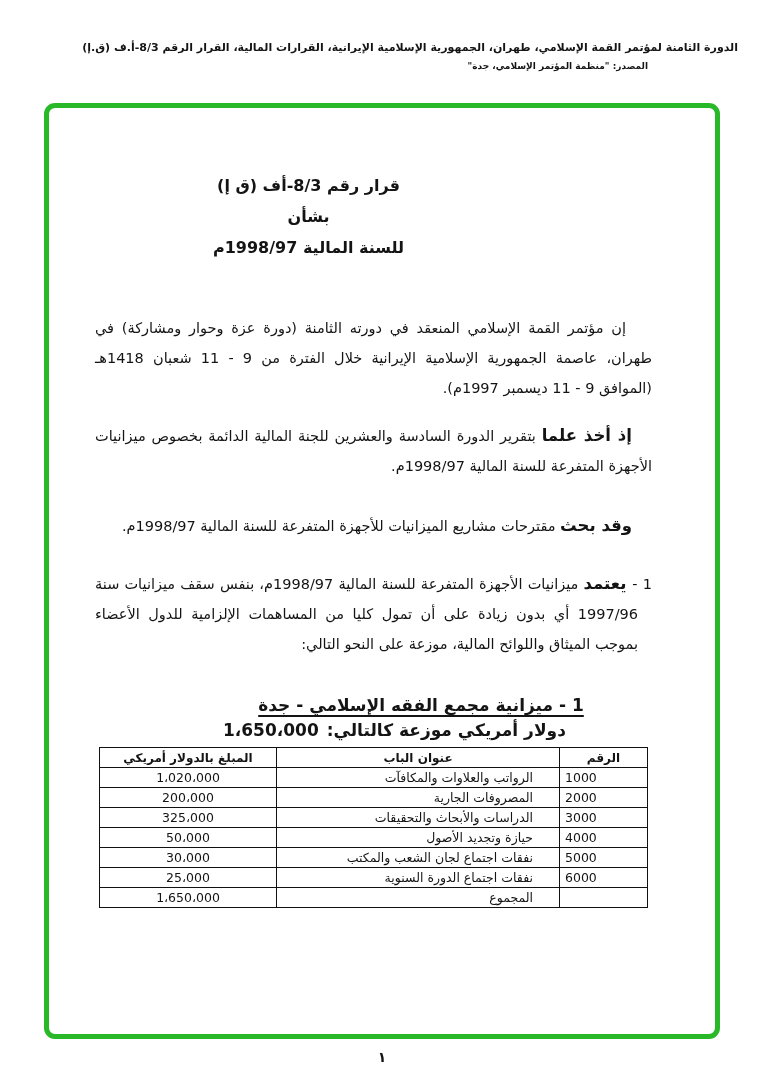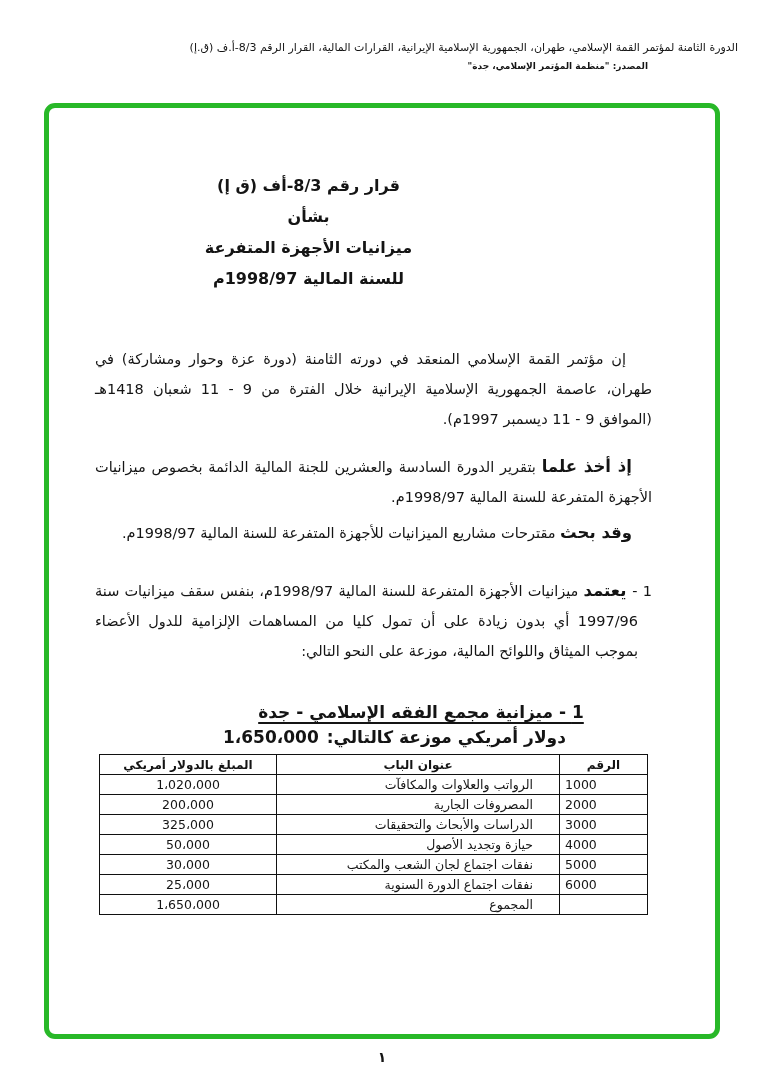--- a/index.html
+++ b/index.html
@@ -9,21 +9,21 @@
     font-family:"DejaVu Sans", sans-serif;
     color:#141414;
     position:relative;
     overflow:hidden;
   }
   .page { position:absolute; inset:0; background:#fff; }
 
   .top-header {
     position:absolute; top:40px; right:26px; left:38px;
     direction:rtl; text-align:right;
-    font-size:11px; font-weight:normal; line-height:15px;
+    font-size:11px; font-weight:bold; line-height:15px;
   }
   .top-source {
     position:absolute; top:61px; right:116px;
     direction:rtl; text-align:right;
     font-size:9px; font-weight:bold;
   }
 
   .frame {
     position:absolute; left:44px; top:103px;
     width:676px; height:936px;
@@ -42,21 +42,21 @@
     text-align:center;
     font-weight:bold; font-size:16px; line-height:31px;
   }
 
   .p {
     font-size:14.5px; line-height:30px;
     text-align:justify;
   }
   .p1 { margin-top:50px; text-indent:26px; }
   .p2 { margin-top:18px; text-indent:20px; }
-  .p3 { margin-top:6px; text-indent:20px; }
+  .p3 { margin-top:30px; text-indent:20px; }
   .item1 { margin-top:28px; padding-right:14px; text-indent:-14px; }
   .lead { font-weight:bold; font-size:16.5px; }
   .item-num { margin-left:6px; }
 
   .section-heading {
     margin-top:36px;
     padding-left:95px;
     text-align:center;
     font-size:17px; font-weight:bold;
     text-decoration:underline;
@@ -105,21 +105,20 @@
   <div class="top-header">الدورة الثامنة لمؤتمر القمة الإسلامي، طهران، الجمهورية الإسلامية الإيرانية، القرارات المالية، القرار الرقم 8/3-أ.ف (ق.إ)</div>
 
   <div class="top-source">المصدر:  "منظمة المؤتمر الإسلامي، جدة"</div>
 
   <div class="frame">
     <div class="content">
 
       <div class="title-block">
         <div>قرار رقم 8/3-أف (ق إ)</div>
         <div>بشأن</div>
-        <div>ميزانيات الأجهزة المتفرعة</div>
         <div>للسنة المالية 1998/97م</div>
       </div>
 
       <p class="p p1">إن مؤتمر القمة الإسلامي المنعقد في دورته الثامنة (دورة عزة وحوار ومشاركة) في طهران، عاصمة الجمهورية الإسلامية الإيرانية خلال الفترة من 9 - 11 شعبان 1418هـ (الموافق 9 - 11 ديسمبر 1997م).</p>
 
       <p class="p p2"><span class="lead">إذ أخذ علما</span><span> بتقرير الدورة السادسة والعشرين للجنة المالية الدائمة بخصوص ميزانيات الأجهزة المتفرعة للسنة المالية 1998/97م.</span></p>
 
       <p class="p p3"><span class="lead">وقد بحث</span><span> مقترحات مشاريع الميزانيات للأجهزة المتفرعة للسنة المالية 1998/97م.</span></p>
 
       <p class="p item1"><span class="item-num">1 -</span><span class="lead">يعتمد</span><span> ميزانيات الأجهزة المتفرعة للسنة المالية 1998/97م، بنفس سقف ميزانيات سنة 1997/96 أي بدون زيادة على أن تمول كليا من المساهمات الإلزامية للدول الأعضاء بموجب الميثاق واللوائح المالية، موزعة على النحو التالي:</span></p>

